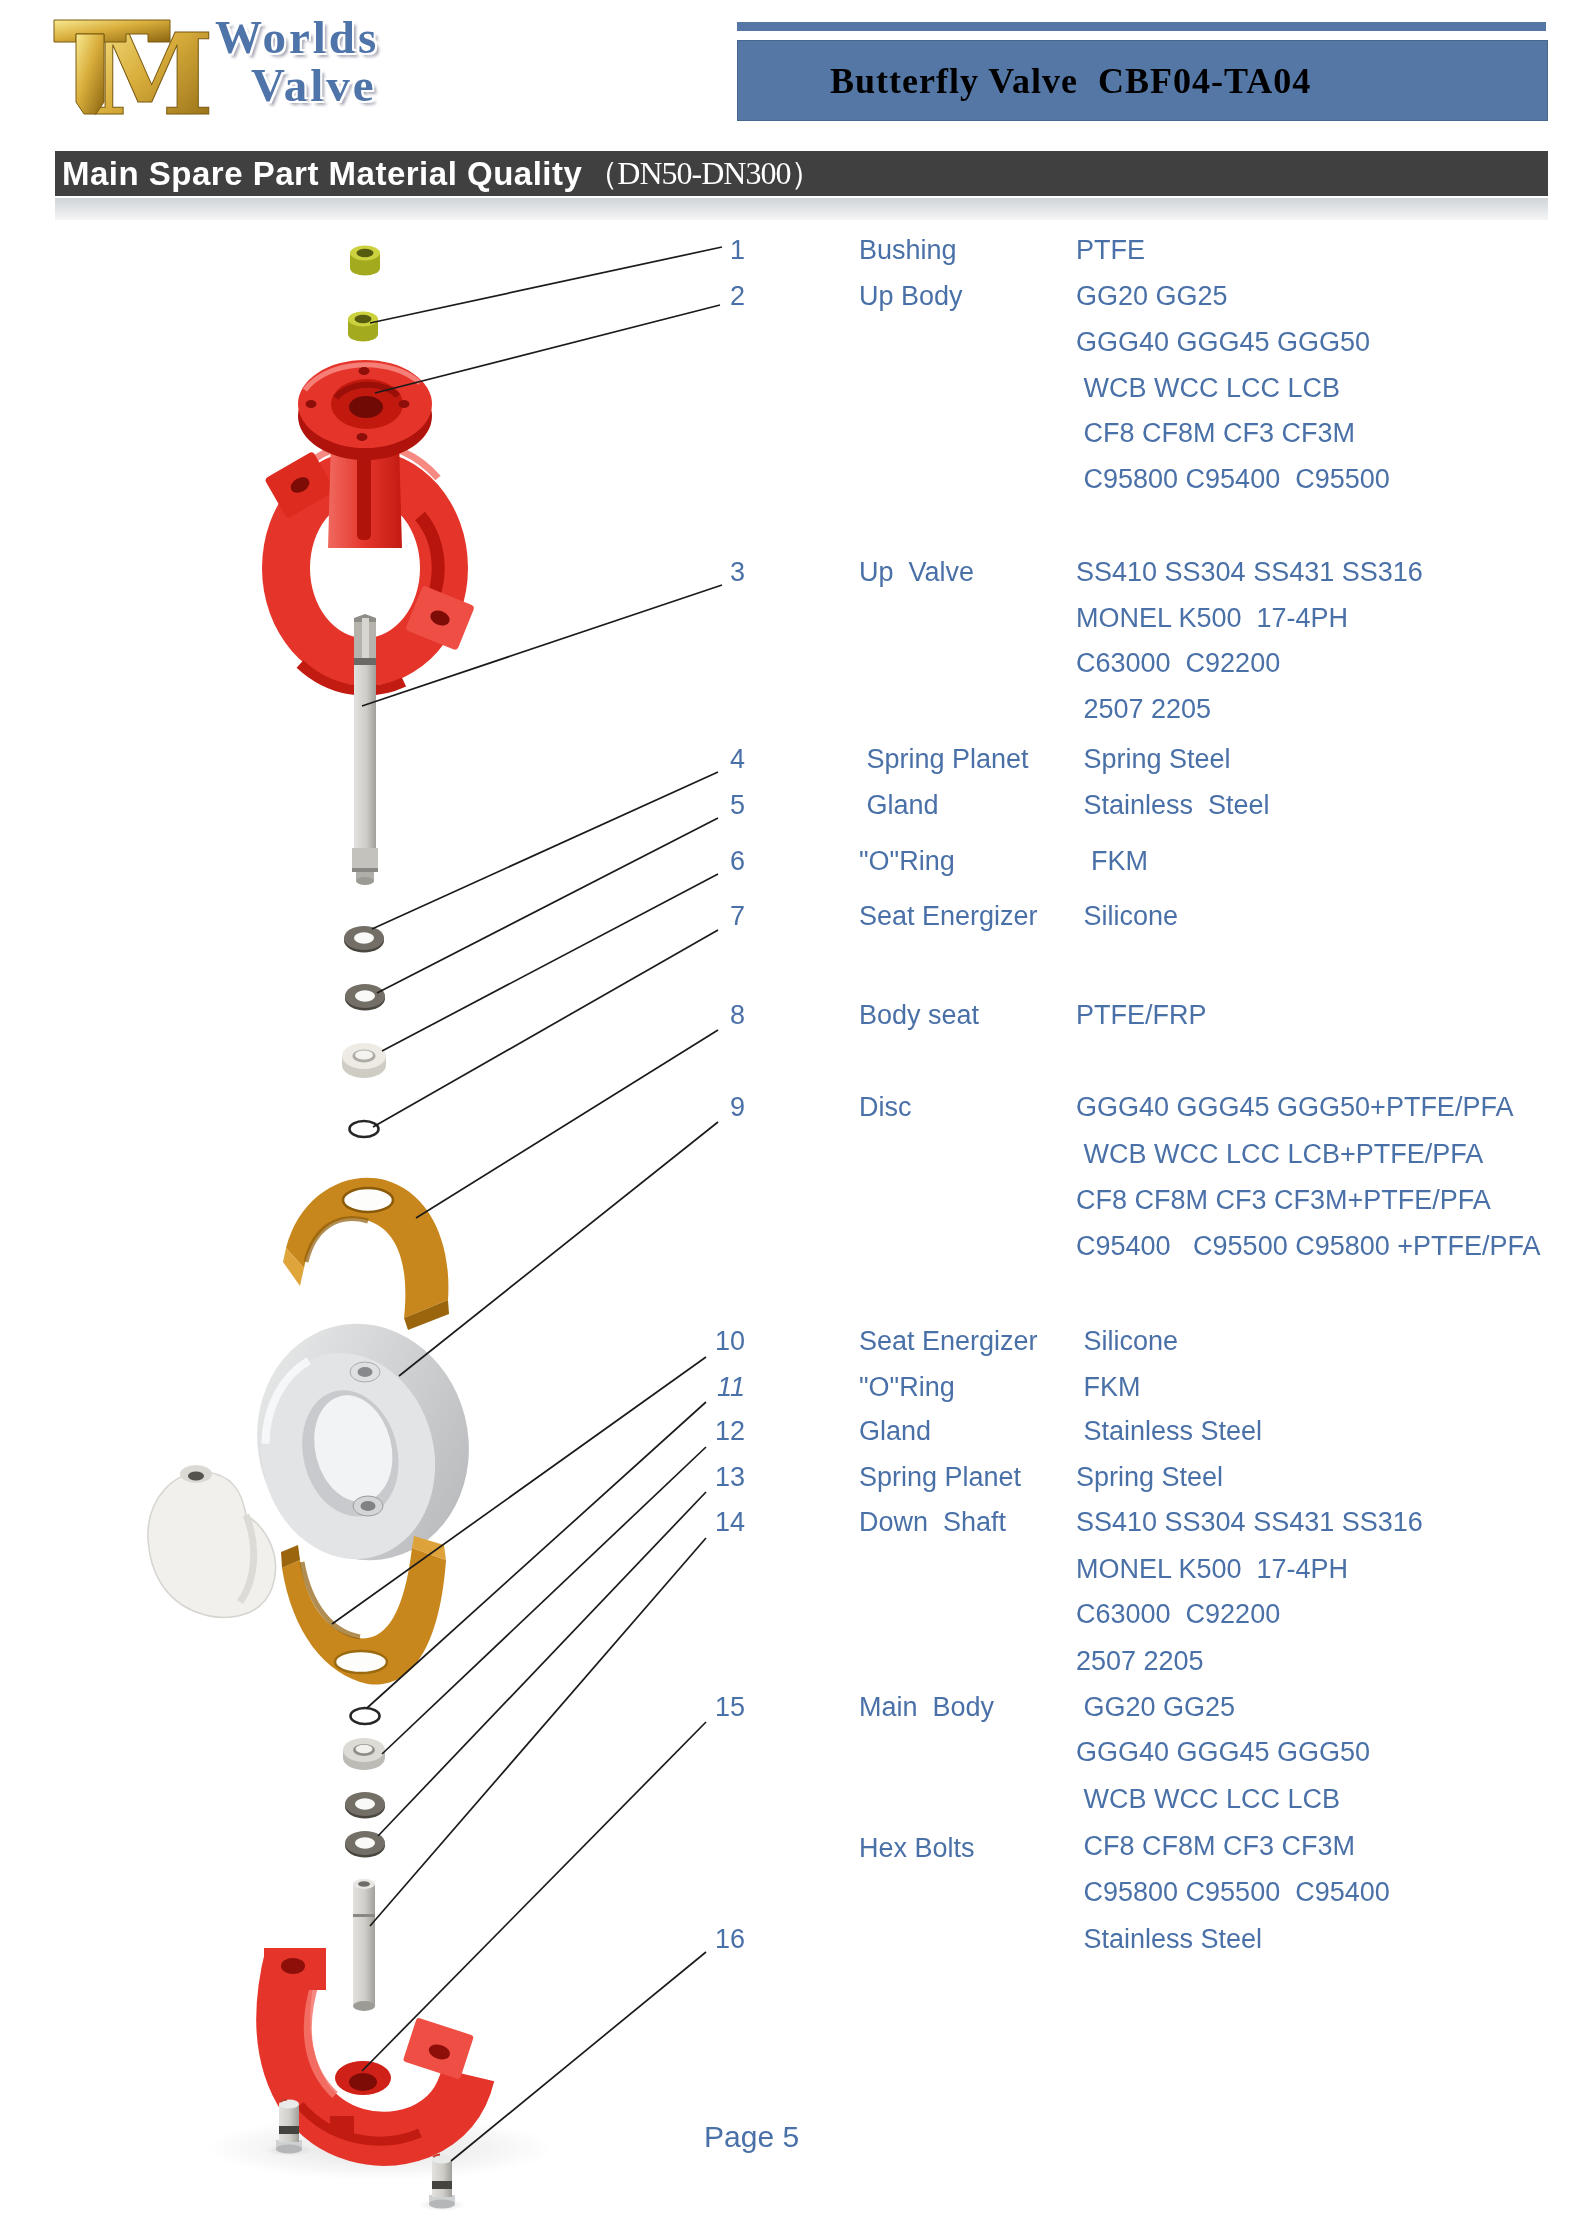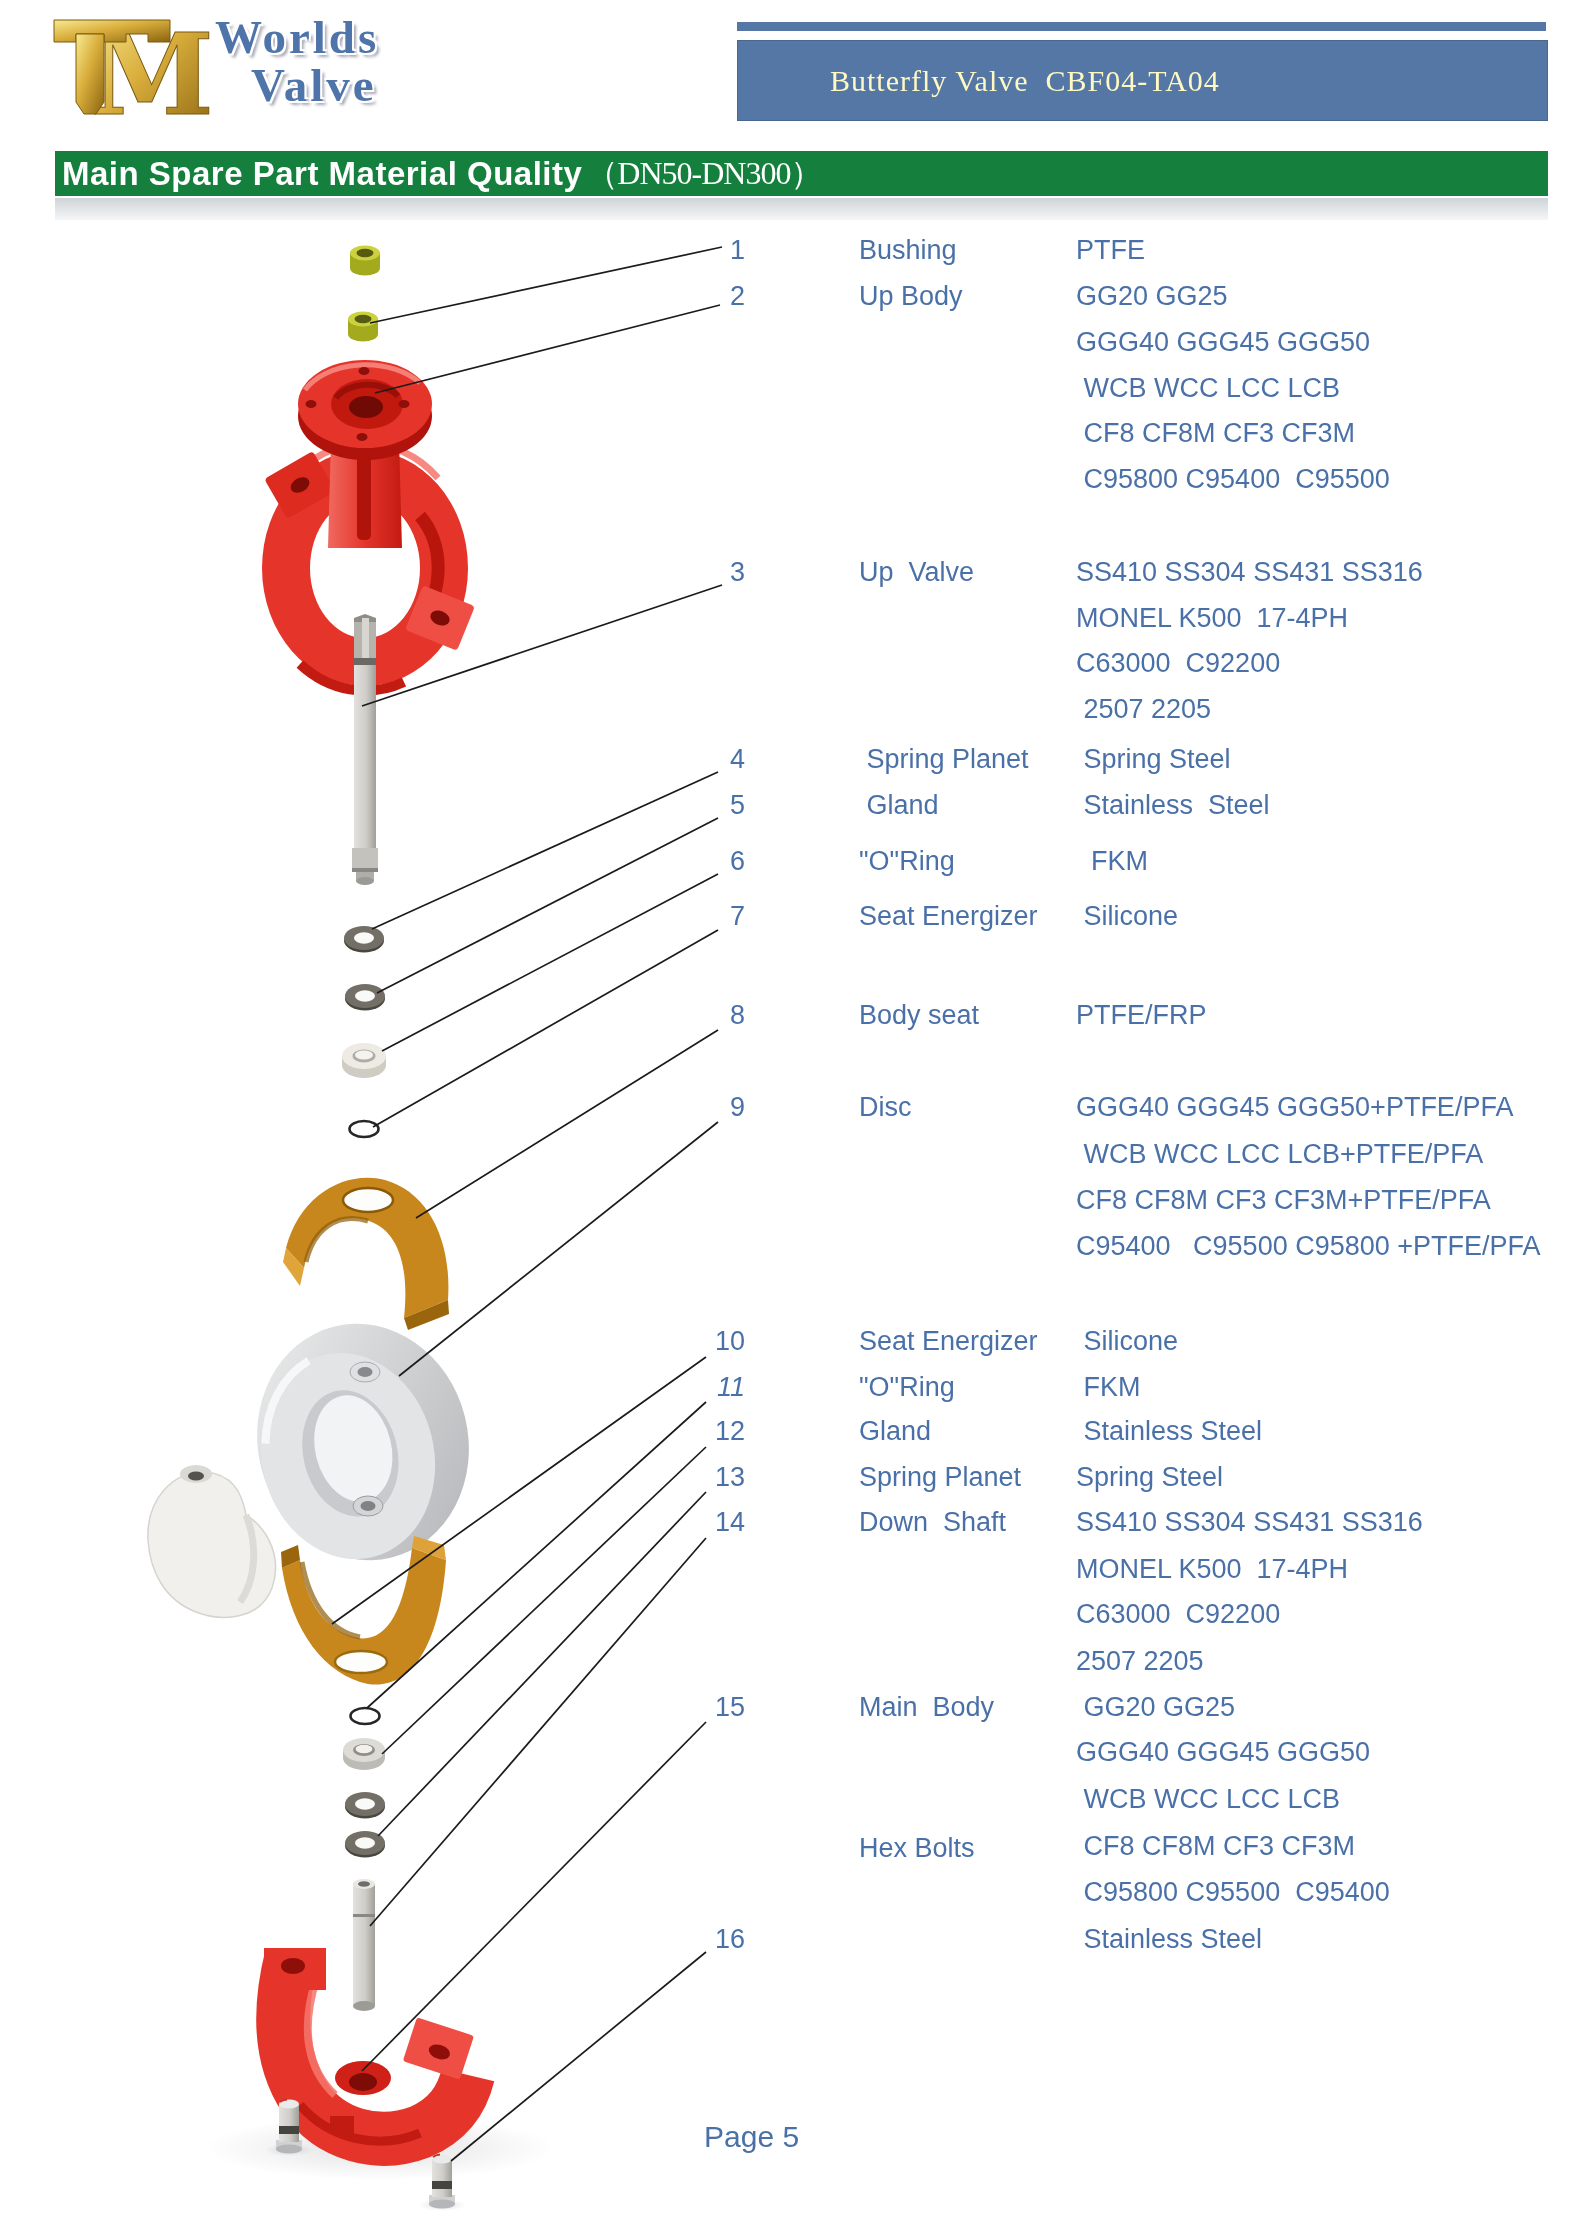--- a/index.html
+++ b/index.html
@@ -8,24 +8,24 @@
   
   .logo-mark{position:absolute;left:52px;top:10px;width:165px;height:112px;}
   .logo-text{position:absolute;left:215px;top:14px;line-height:1.02;
              font-family:"Liberation Serif",serif;font-weight:bold;font-size:47px;
              color:#4f74a9;letter-spacing:3px;
              text-shadow:-2px -2px 0 #fff,2px -2px 0 #fff,-2px 2px 0 #fff,2px 2px 0 #fff,4px 4px 3px rgba(60,60,90,.45);}
   .logo-line2{margin-left:36px;}
   .title-rule{position:absolute;left:737px;top:22px;width:809px;height:9px;background:#5477a5;}
   .title-box{position:absolute;left:737px;top:40px;width:811px;height:81px;background:#5477a5;
              border:1px solid #46688f;box-sizing:border-box;display:flex;align-items:center;}
-  .title-box h1{margin:0 0 0 92px;font-family:"Liberation Serif",serif;font-weight:normal;
-                font-size:30px;color:#fef9c3;letter-spacing:1px;white-space:pre;}
+  .title-box h1{margin:0 0 0 92px;font-family:"Liberation Serif",serif;font-weight:bold;
+                font-size:36px;color:#000000;letter-spacing:1px;white-space:pre;}
   
-  .banner{position:absolute;left:55px;top:151px;width:1493px;height:45px;background:#15803d;
+  .banner{position:absolute;left:55px;top:151px;width:1493px;height:45px;background:#404040;
           display:flex;align-items:center;}
   .banner .b-main{font-size:33px;font-weight:bold;color:#fff;margin-left:7px;letter-spacing:.5px;}
   .banner .b-range{font-family:"Liberation Serif",serif;font-size:32px;color:#fff;font-weight:normal;
                    letter-spacing:-1px;margin-left:4px;}
   .banner-strip{position:absolute;left:55px;top:198px;width:1493px;height:22px;
                 background:linear-gradient(#cfd4d8,#f5f6f7);}
   
   .parts-list{position:absolute;left:0;top:0;width:1571px;height:2222px;pointer-events:none;}
   .part-num,.part-name,.part-mat{position:absolute;font-size:27px;color:#4a70a8;line-height:1;
           transform:translateY(-52%);white-space:pre;}

